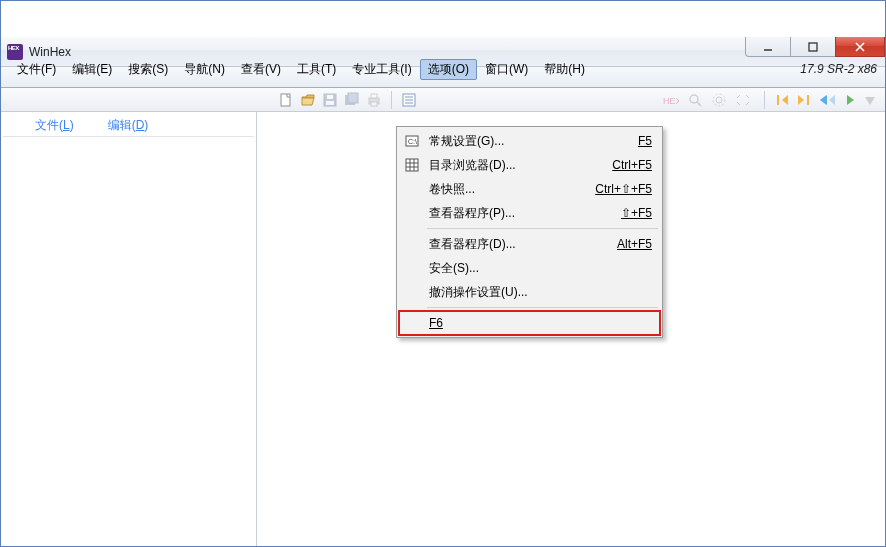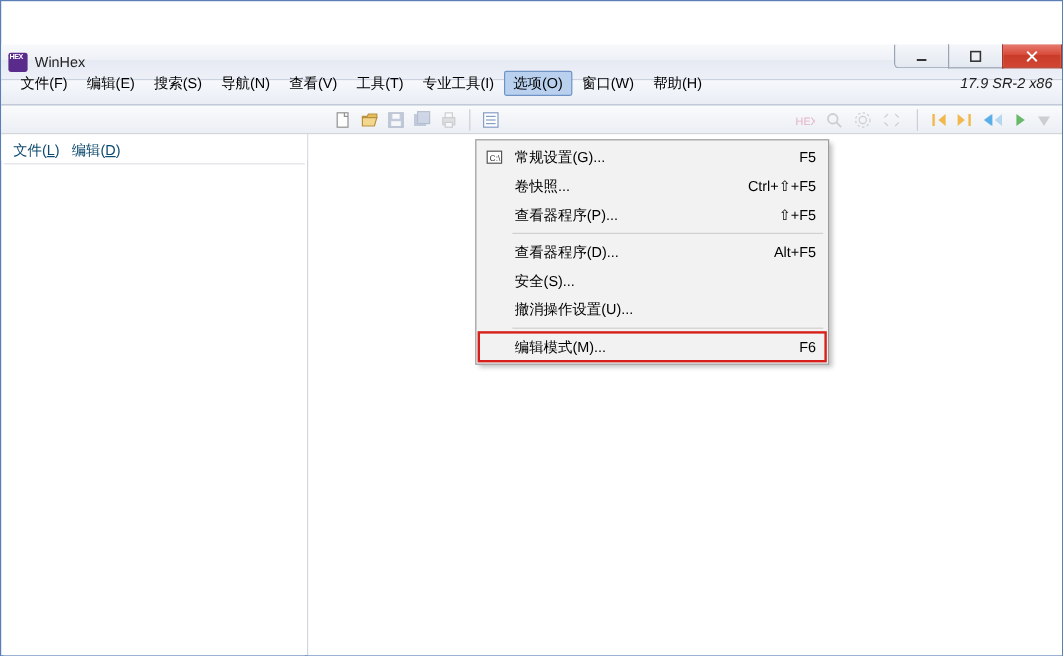--- a/index.html
+++ b/index.html
@@ -60,44 +60,44 @@
   .workspace { display:flex; height:calc(100% - 30px - 21px - 24px); }
   .sidepanel {
     width: 256px; border-right:1px solid #c9cdd4;
     display:flex; flex-direction:column;
   }
   .side-tabs {
     height:22px; display:flex; align-items:flex-end; gap:10px;
     padding:4px 10px 0 10px; font-size:12px;
     background:#fff;
   }
-  .side-tab { color:#0c4a6e; }
+  .side-tab { color:#3b82f6;margin-left:24px; }
   .side-tab .u { text-decoration: underline; }
   .side-body { flex:1; background:#fff; border-top:1px solid #dfe2e7; margin:2px 2px 2px 2px;}
   .mainpanel { flex:1; background:#fff; position:relative; }
 
   
   .dropdown {
     position:absolute;
-    left: 139px; top: 4px;
-    width: 295px;
+    left: 139px; top: 14px;
+    width: 267px;
     background:#f2f2f2;
     border:1px solid #9c9c9c;
     box-shadow: 3px 3px 4px rgba(0,0,0,.25);
     font-size:12px;
     padding:2px;
   }
   .dd-inner { background:#f2f2f2; }
   .dd-iconcol { position:absolute; left:2px; top:2px; bottom:2px; width:26px; background:#f2f2f2; }
   .dd-item {
     display:flex; align-items:center; height:24px;
     padding-left:30px; padding-right:8px; position:relative;
   }
   .dd-item .label { flex:1; color:#000; white-space:nowrap;}
-  .dd-item .shortcut { color:#000; font-size:12px; }
+  .dd-item .shortcut { color:#000; font-size:12px;text-decoration:underline; }
   .dd-item .icon { position:absolute; left:5px; width:16px; height:16px; display:flex; align-items:center; justify-content:center;}
   .dd-sep { height:1px; background:#d0d0d0; margin:3px 2px 3px 28px; }
   .dd-item.highlight { outline:2px solid #d8201a; outline-offset:-1px; }
 
   
   .rtb { display:flex; align-items:center; gap:6px; padding-right:10px;}
   .rtb .tb-btn { opacity:.35;}
   .arrow-btn svg { width:18px; height:14px; }
 </style>
 </head>
@@ -267,20 +267,33 @@
           <span class="icon">
               <svg width="14" height="14" viewBox="0 0 14 14">
                 <rect x="1" y="2" width="12" height="10" fill="#fff" stroke="#555"></rect>
                 <text x="3" y="10" font-size="7" fill="#333">C:\</text>
               </svg>
             </span>
           <span class="label">常规设置(G)...</span>
           <span class="shortcut">F5</span>
         </div>
         <div class="dd-item">
+          <span class="icon">
+              <svg width="14" height="14" viewBox="0 0 14 14">
+                <rect x="1" y="1" width="12" height="12" fill="#fff" stroke="#555"></rect>
+                <line x1="1" y1="5" x2="13" y2="5" stroke="#555"></line>
+                <line x1="1" y1="9" x2="13" y2="9" stroke="#555"></line>
+                <line x1="5" y1="1" x2="5" y2="13" stroke="#555"></line>
+                <line x1="9" y1="1" x2="9" y2="13" stroke="#555"></line>
+              </svg>
+            </span>
+          <span class="label">目录浏览器(D)...</span>
+          <span class="shortcut">Ctrl+F5</span>
+        </div>
+        <div class="dd-item">
           <span class="label">卷快照...</span>
           <span class="shortcut">Ctrl+⇧+F5</span>
         </div>
         <div class="dd-item">
           <span class="label">查看器程序(P)...</span>
           <span class="shortcut">⇧+F5</span>
         </div>
         <div class="dd-sep"></div>
         <div class="dd-item">
           <span class="label">查看器程序(D)...</span>
@@ -289,20 +302,19 @@
         <div class="dd-item">
           <span class="label">安全(S)...</span>
           <span class="shortcut"></span>
         </div>
         <div class="dd-item">
           <span class="label">撤消操作设置(U)...</span>
           <span class="shortcut"></span>
         </div>
         <div class="dd-sep"></div>
         <div class="dd-item highlight">
-          <span class="label">编辑模式(M)...</span>
           <span class="shortcut">F6</span>
         </div>
       </div>
     </div>
 
   </div>
 </div>
 
 </body></html>

